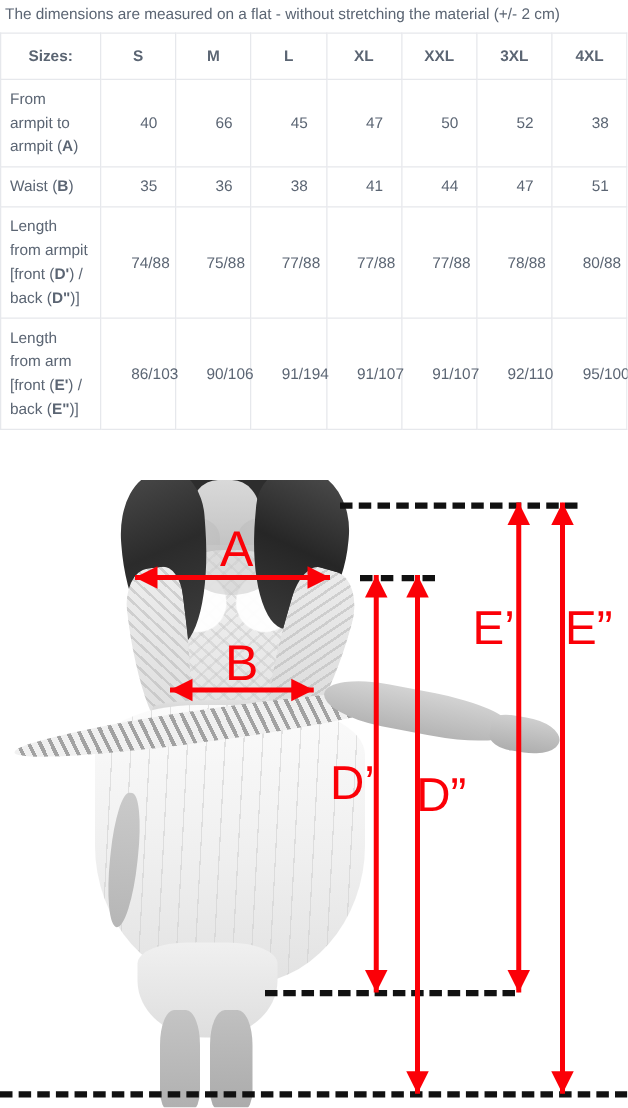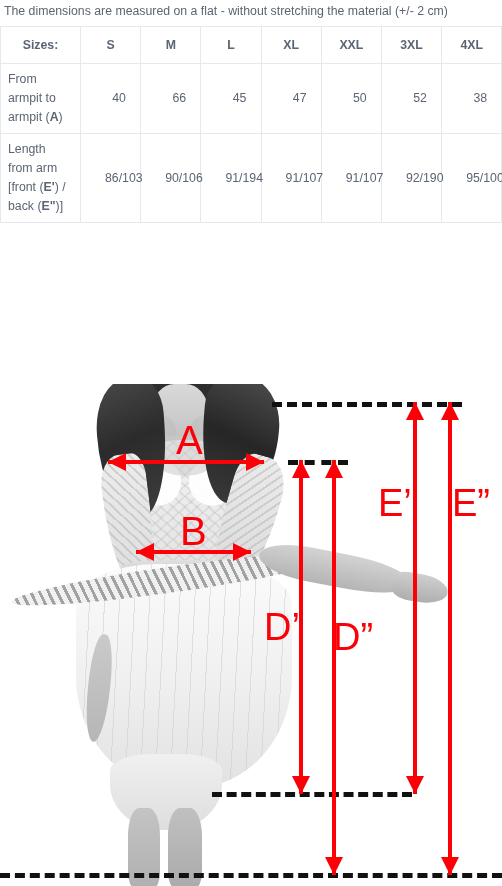--- a/index.html
+++ b/index.html
@@ -293,27 +293,47 @@
         <td class="rowhead"><span>From armpit to armpit (</span><span class="bold">A</span><span>)</span></td>
         <td class="val">40</td>
         <td class="val">66</td>
         <td class="val">45</td>
         <td class="val">47</td>
         <td class="val">50</td>
         <td class="val">52</td>
         <td class="val">38</td>
       </tr>
       <tr>
+        <td class="rowhead"><span>Waist (</span><span class="bold">B</span><span>)</span></td>
+        <td class="val">35</td>
+        <td class="val">36</td>
+        <td class="val">38</td>
+        <td class="val">41</td>
+        <td class="val">44</td>
+        <td class="val">47</td>
+        <td class="val">51</td>
+      </tr>
+      <tr>
+        <td class="rowhead"><span>Length from armpit [front (</span><span class="bold">D'</span><span>) / back (</span><span class="bold">D"</span><span>)]</span></td>
+        <td class="val">74/88</td>
+        <td class="val">75/88</td>
+        <td class="val">77/88</td>
+        <td class="val">77/88</td>
+        <td class="val">77/88</td>
+        <td class="val">78/88</td>
+        <td class="val">80/88</td>
+      </tr>
+      <tr>
         <td class="rowhead"><span>Length from arm [front (</span><span class="bold">E'</span><span>) / back (</span><span class="bold">E"</span><span>)]</span></td>
         <td class="val">86/103</td>
         <td class="val">90/106</td>
         <td class="val">91/194</td>
         <td class="val">91/107</td>
         <td class="val">91/107</td>
-        <td class="val">92/190</td>
+        <td class="val">92/110</td>
         <td class="val">95/100</td>
       </tr>
     </tbody>
 </table>
 
 <div id="stage">
 
   <div id="photo">
     <div class="ph hair-top"></div>
     <div class="ph skin-neck"></div>

